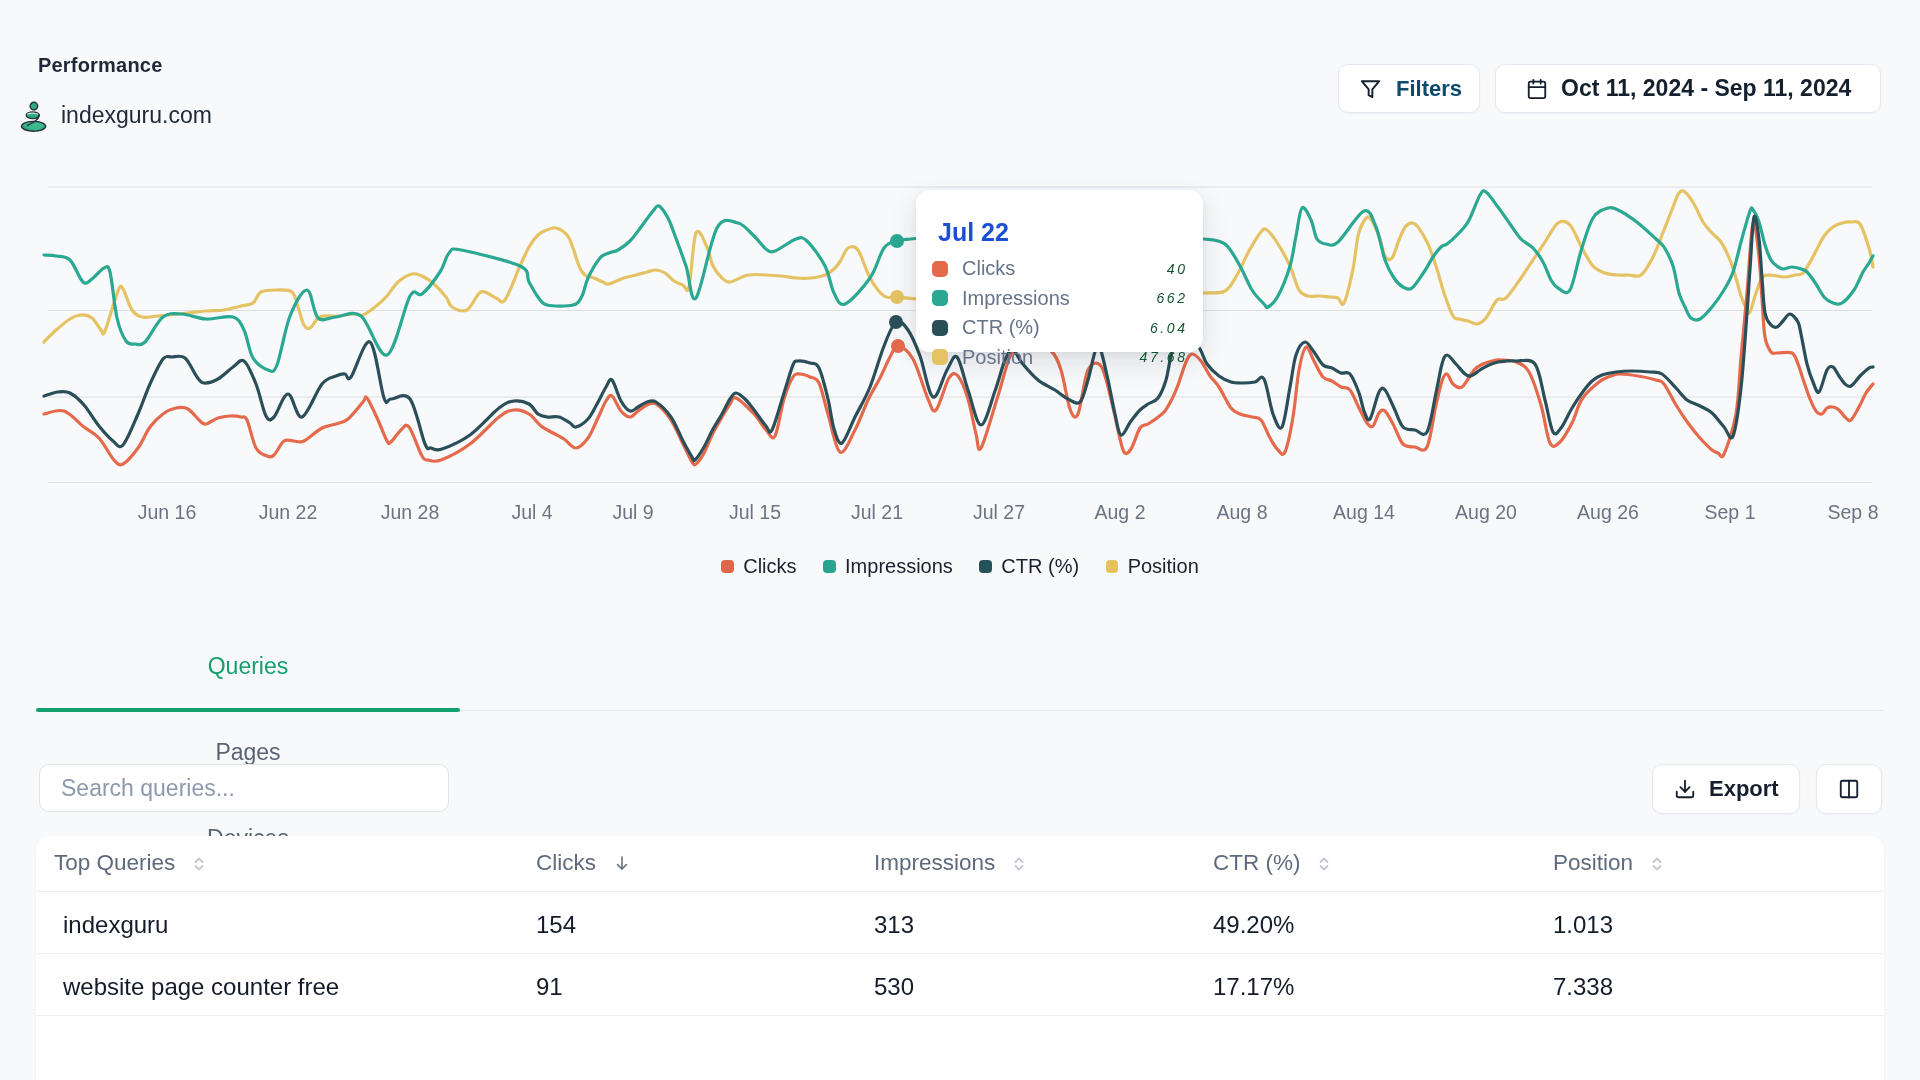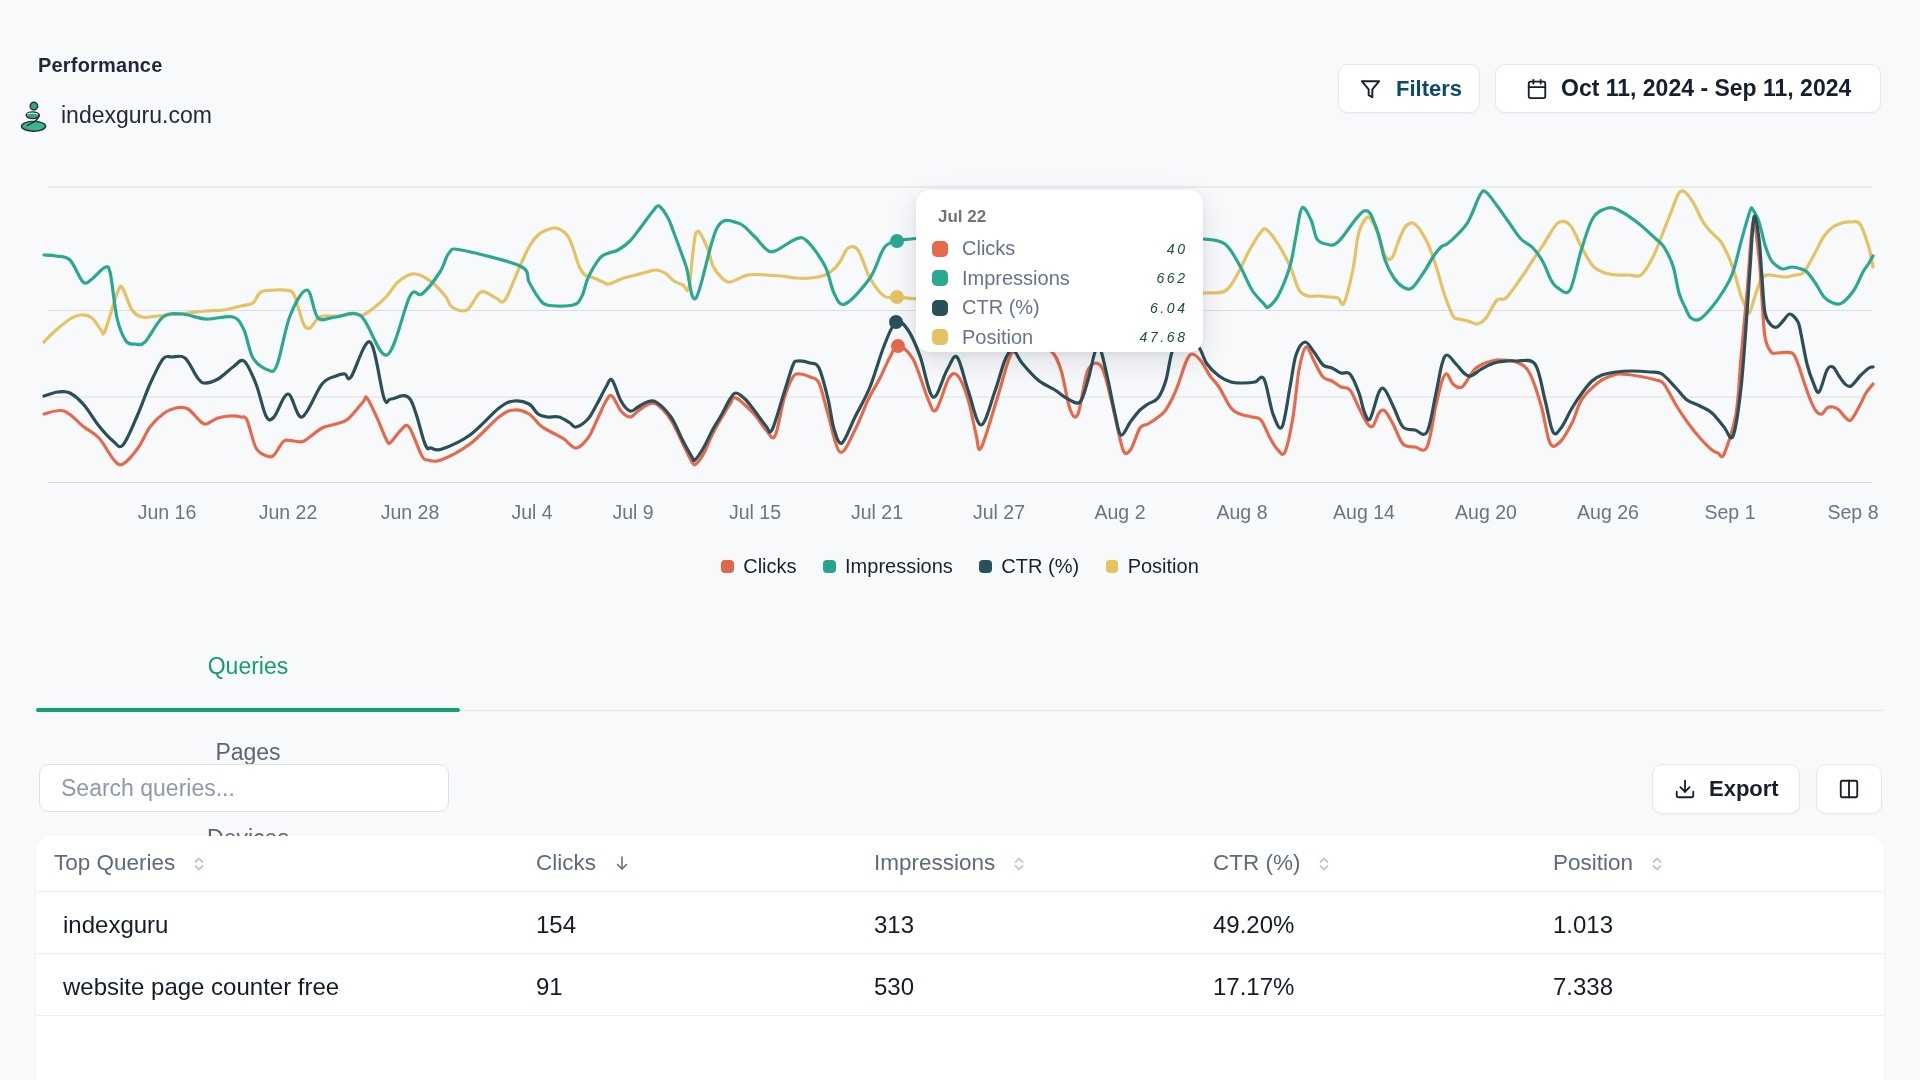--- a/index.html
+++ b/index.html
@@ -14,21 +14,21 @@
 
   .btn { background:#fff; border:1px solid #e5e8ee; border-radius:10px; display:flex; align-items:center; justify-content:center; box-shadow:0 1px 2px rgba(16,24,40,.04); }
   .filters { left:1338px; top:64px; width:142px; height:49px; justify-content:flex-start; padding-left:20px; }
   .filters span { margin-left:14px; font-size:22px; font-weight:700; color:#0c4a6e; }
   .daterange { left:1495px; top:64px; width:386px; height:49px; justify-content:flex-start; padding-left:30px; }
   .daterange span { margin-left:13px; font-size:23px; font-weight:700; color:#14202e; }
 
   
   #chart { left:0; top:160px; }
   .tooltip { left:916px; top:190px; width:287px; height:162px; background:#fff; border-radius:14px; box-shadow:0 10px 28px rgba(25,35,50,.12), 0 2px 6px rgba(25,35,50,.06); padding:13px 18px 0 16px; }
-  .tooltip h4 { font-size:17px; font-weight:700; color:#737373; margin:4px 0 7px 6px; }
+  .tooltip h4 { font-size:25px; font-weight:700; color:#1d4ed8; margin:15px 0 7px 6px; }
   .trow { display:flex; align-items:center; height:29.5px; }
   .trow .sq { width:16px; height:16px; border-radius:5px; margin-left:0; }
   .trow .lb { margin-left:14px; font-size:20px; color:#67738a; }
   .trow .vl { margin-left:auto; font-size:14px; letter-spacing:2.6px; margin-right:-2.6px; color:#14532d;font-style:italic; }
 
   .legend { left:0; top:555px; width:1920px; display:flex; justify-content:center; gap:26.5px; }
   .litem { display:flex; align-items:center; }
   .litem .sq { width:12.5px; height:12.5px; border-radius:4px; margin-right:9.5px; }
   .litem span { font-size:20px; color:#19212e; }
 

